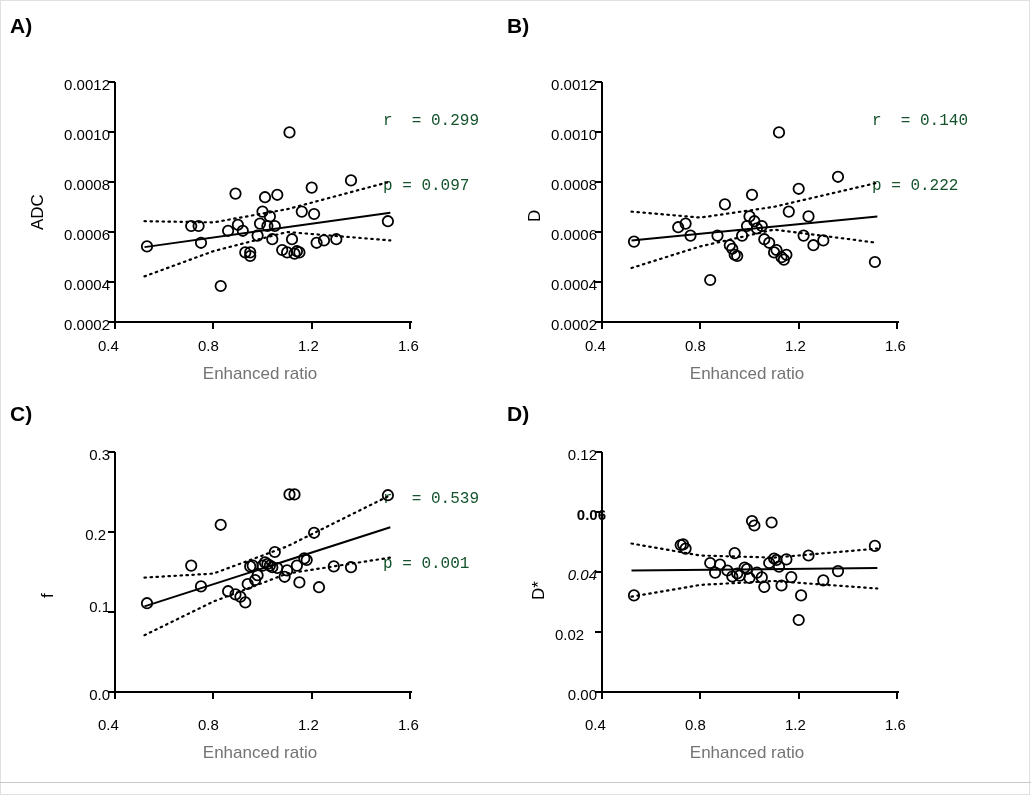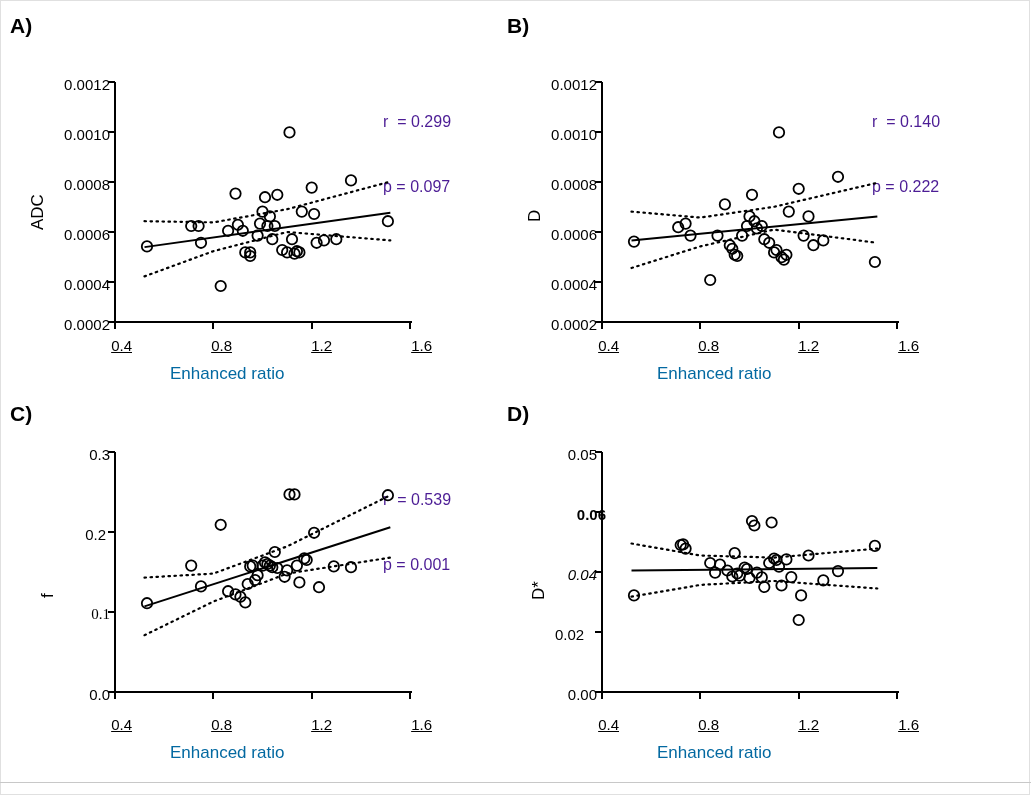--- a/index.html
+++ b/index.html
@@ -27,49 +27,50 @@
   .panel-letter {
     position: absolute;
     font-size: 21px;
     font-weight: bold;
     letter-spacing: 0px;
     color: #000;
   }
   .stats {
     position: absolute;
     font-size: 16px;
-    color: #4c1d95;
+    color: #14532d;
     text-align: left;
     line-height: 1.35;
     white-space: pre;
+    font-family: Liberation Mono, monospace;
   }
   .axis-title-x {
     position: absolute;
     font-size: 17px;
-    color: #0369a1;
+    color: #737373;
+    text-align: center;
   }
   .axis-title-y {
     position: absolute;
     font-size: 17px;
     color: #000;
     transform-origin: left top;
     white-space: nowrap;
   }
   .tick-label {
     position: absolute;
     font-size: 15px;
     color: #000;
     white-space: nowrap;
   }
   .tick-label.y {
     text-align: right;
   }
   .tick-label.x {
-    text-align: right;
-    text-decoration: underline;
+    text-align: left;
   }
   svg.plot {
     position: absolute;
     overflow: visible;
   }
   .bottom-rule {
     position: absolute;
     left: 0;
     top: 782px;
     width: 1031px;
@@ -246,21 +247,21 @@
     <div class="panel-letter" style="left:10px;top:14px;">C)</div>
     <div class="stats" style="left:383px;top:58px;">
       <div>r  = 0.539</div>
       <div>p = 0.001</div>
     </div>
     <div class="axis-title-y" style="left:38px;top:210px;transform:rotate(-90deg);">f</div>
     <div class="axis-title-x" style="left:170px;top:355px;width:180px;">Enhanced ratio</div>
 
     <div class="tick-label y" style="left:52px;top:58px;width:58px;">0.3</div>
     <div class="tick-label y" style="left:48px;top:138px;width:58px;">0.2</div>
-    <div class="tick-label y" style="left:52px;top:218px;width:58px;font-family:Liberation Serif, serif;">0.1</div>
+    <div class="tick-label y" style="left:52px;top:210px;width:58px;">0.1</div>
     <div class="tick-label y" style="left:52px;top:298px;width:58px;">0.0</div>
 
     <div class="tick-label x" style="left:98px;top:328px;width:34px;">0.4</div>
     <div class="tick-label x" style="left:198px;top:328px;width:34px;">0.8</div>
     <div class="tick-label x" style="left:298px;top:328px;width:34px;">1.2</div>
     <div class="tick-label x" style="left:398px;top:328px;width:34px;">1.6</div>
 
     <svg class="plot" width="420" height="340" style="left:0;top:0;">
         <line x1="115" y1="64" x2="115" y2="304" stroke="#000" stroke-width="2"></line>
         <line x1="115" y1="304" x2="412" y2="304" stroke="#000" stroke-width="2"></line>
@@ -309,21 +310,21 @@
         <circle cx="351.0" cy="179.2" r="5.2" fill="none" stroke="#000" stroke-width="1.8"></circle>
         <circle cx="387.9" cy="107.2" r="5.2" fill="none" stroke="#000" stroke-width="1.8"></circle>
       </svg>
   </div>
 
   <div class="panel" style="left:497px;top:388px;width:515px;height:400px;">
     <div class="panel-letter" style="left:10px;top:14px;">D)</div>
     <div class="axis-title-y" style="left:32px;top:212px;transform:rotate(-90deg);">D*</div>
     <div class="axis-title-x" style="left:160px;top:355px;width:180px;">Enhanced ratio</div>
 
-    <div class="tick-label y" style="left:45px;top:58px;width:55px;">0.05</div>
+    <div class="tick-label y" style="left:45px;top:58px;width:55px;">0.12</div>
     <div class="tick-label y" style="left:54px;top:118px;width:55px;font-weight:bold;">0.06</div>
     <div class="tick-label y" style="left:45px;top:178px;width:55px;font-style:italic;">0.04</div>
     <div class="tick-label y" style="left:45px;top:238px;width:55px;text-align:center;">0.02</div>
     <div class="tick-label y" style="left:45px;top:298px;width:55px;">0.00</div>
 
     <div class="tick-label x" style="left:88px;top:328px;width:34px;">0.4</div>
     <div class="tick-label x" style="left:188px;top:328px;width:34px;">0.8</div>
     <div class="tick-label x" style="left:288px;top:328px;width:34px;">1.2</div>
     <div class="tick-label x" style="left:388px;top:328px;width:34px;">1.6</div>
 

